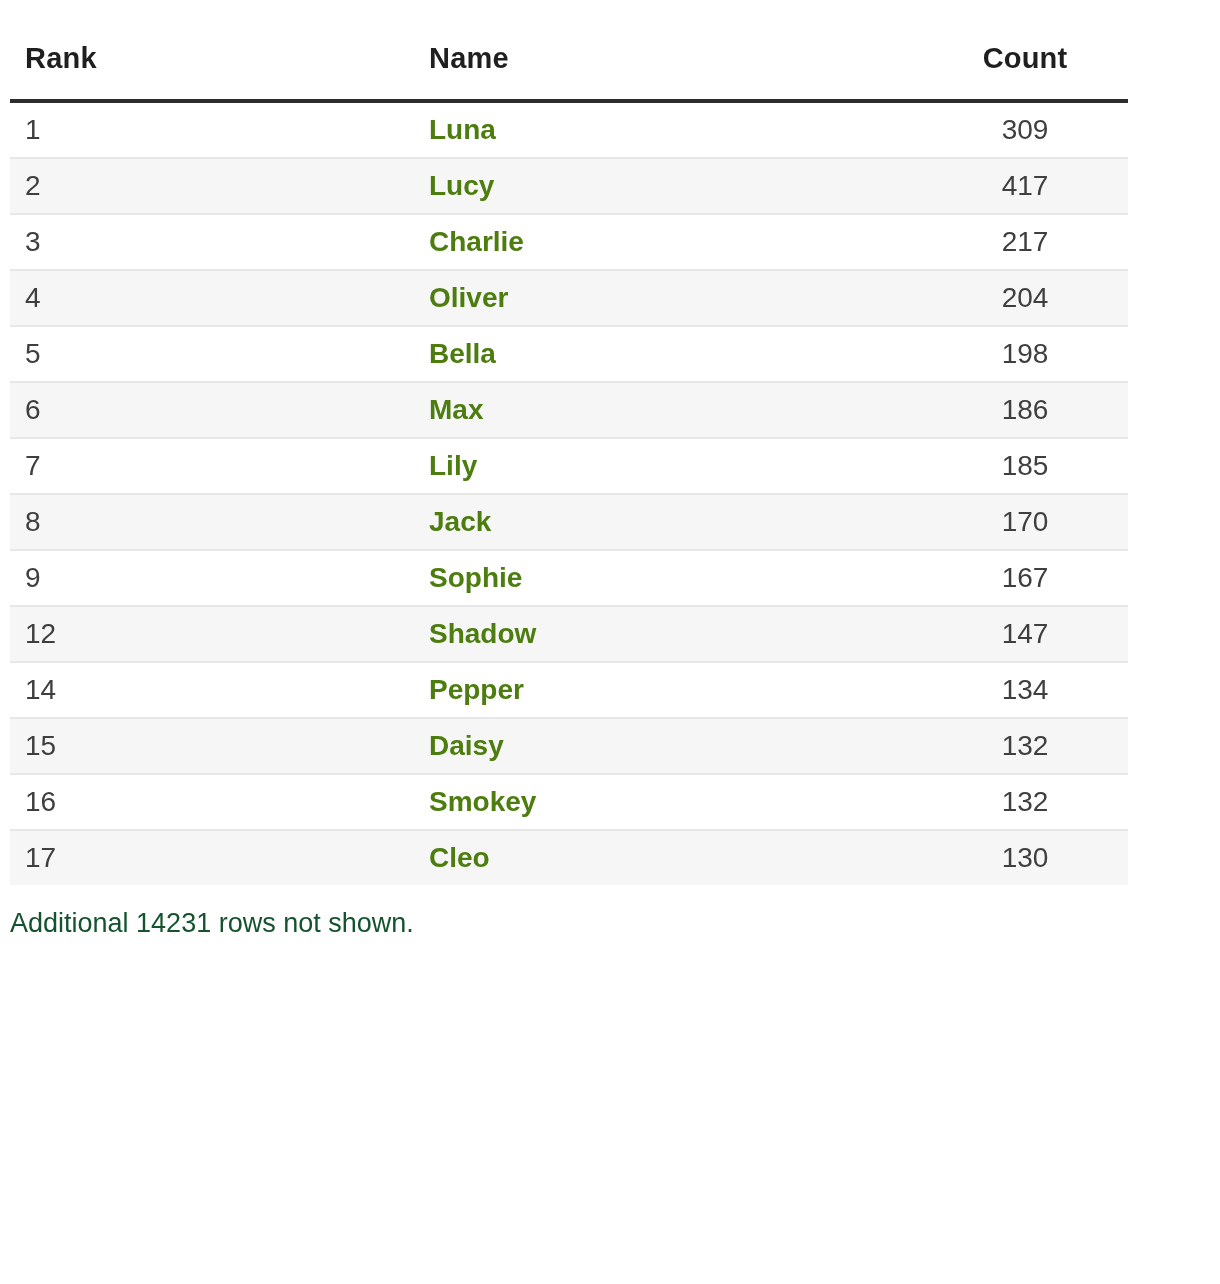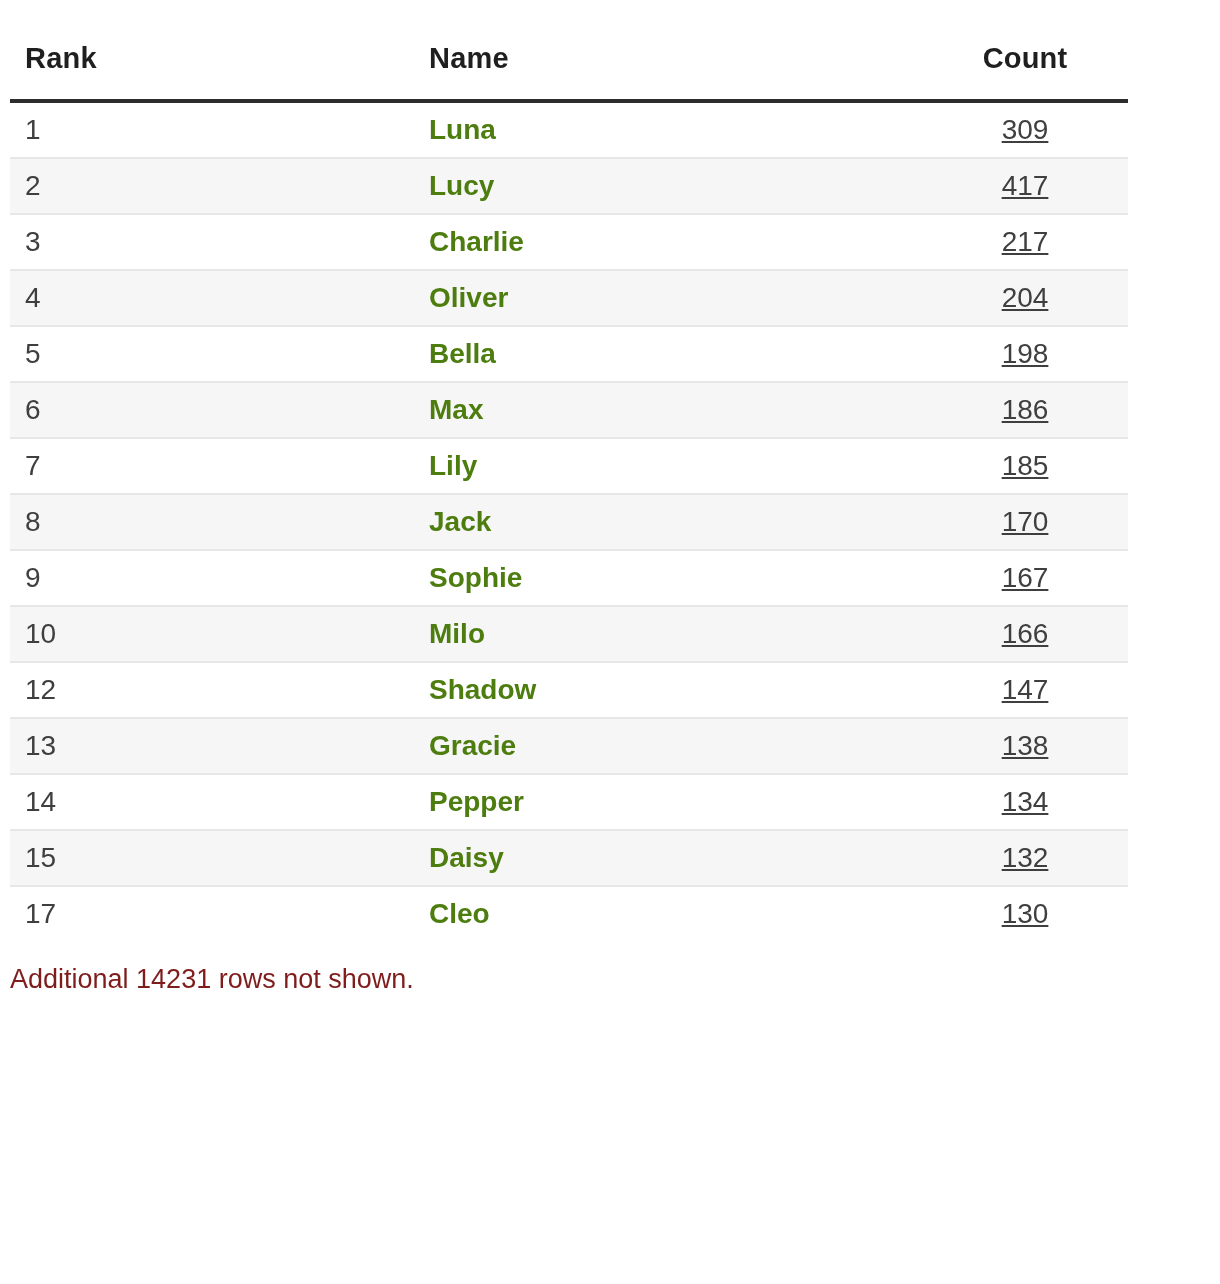--- a/index.html
+++ b/index.html
@@ -45,27 +45,27 @@
     height: 54px;
     padding: 0;
     vertical-align: middle;
   }
   tbody tr { border-bottom: 2px solid #e7e7e7; }
   tbody tr:last-child { border-bottom: none; }
   tbody tr:nth-child(even) { background: #f6f6f6; }
 
   td.rank  { padding-left: 15px; }
   td.name  { font-weight: bold; color: #4d7c0f; }
-  td.count { text-align: center; text-decoration: underline; }
+  td.count { text-align: center; }
 
   .footnote {
     margin: 22px 10px 0 10px;
     font-size: 27px;
     line-height: 32px;
-    color: #7f1d1d;
+    color: #14532d;
   }
 </style>
 </head>
 <body>
 
 <div class="page">
   <div class="table-wrap">
     <table class="data-table">
       <colgroup>
         <col class="col-rank">
@@ -119,42 +119,37 @@
             <td class="rank">8</td>
             <td class="name">Jack</td>
             <td class="count">170</td>
           </tr>
           <tr>
             <td class="rank">9</td>
             <td class="name">Sophie</td>
             <td class="count">167</td>
           </tr>
           <tr>
-            <td class="rank">10</td>
-            <td class="name">Milo</td>
-            <td class="count">166</td>
-          </tr>
-          <tr>
             <td class="rank">12</td>
             <td class="name">Shadow</td>
             <td class="count">147</td>
-          </tr>
-          <tr>
-            <td class="rank">13</td>
-            <td class="name">Gracie</td>
-            <td class="count">138</td>
           </tr>
           <tr>
             <td class="rank">14</td>
             <td class="name">Pepper</td>
             <td class="count">134</td>
           </tr>
           <tr>
             <td class="rank">15</td>
             <td class="name">Daisy</td>
+            <td class="count">132</td>
+          </tr>
+          <tr>
+            <td class="rank">16</td>
+            <td class="name">Smokey</td>
             <td class="count">132</td>
           </tr>
           <tr>
             <td class="rank">17</td>
             <td class="name">Cleo</td>
             <td class="count">130</td>
           </tr>
         </tbody>
     </table>
   </div>

